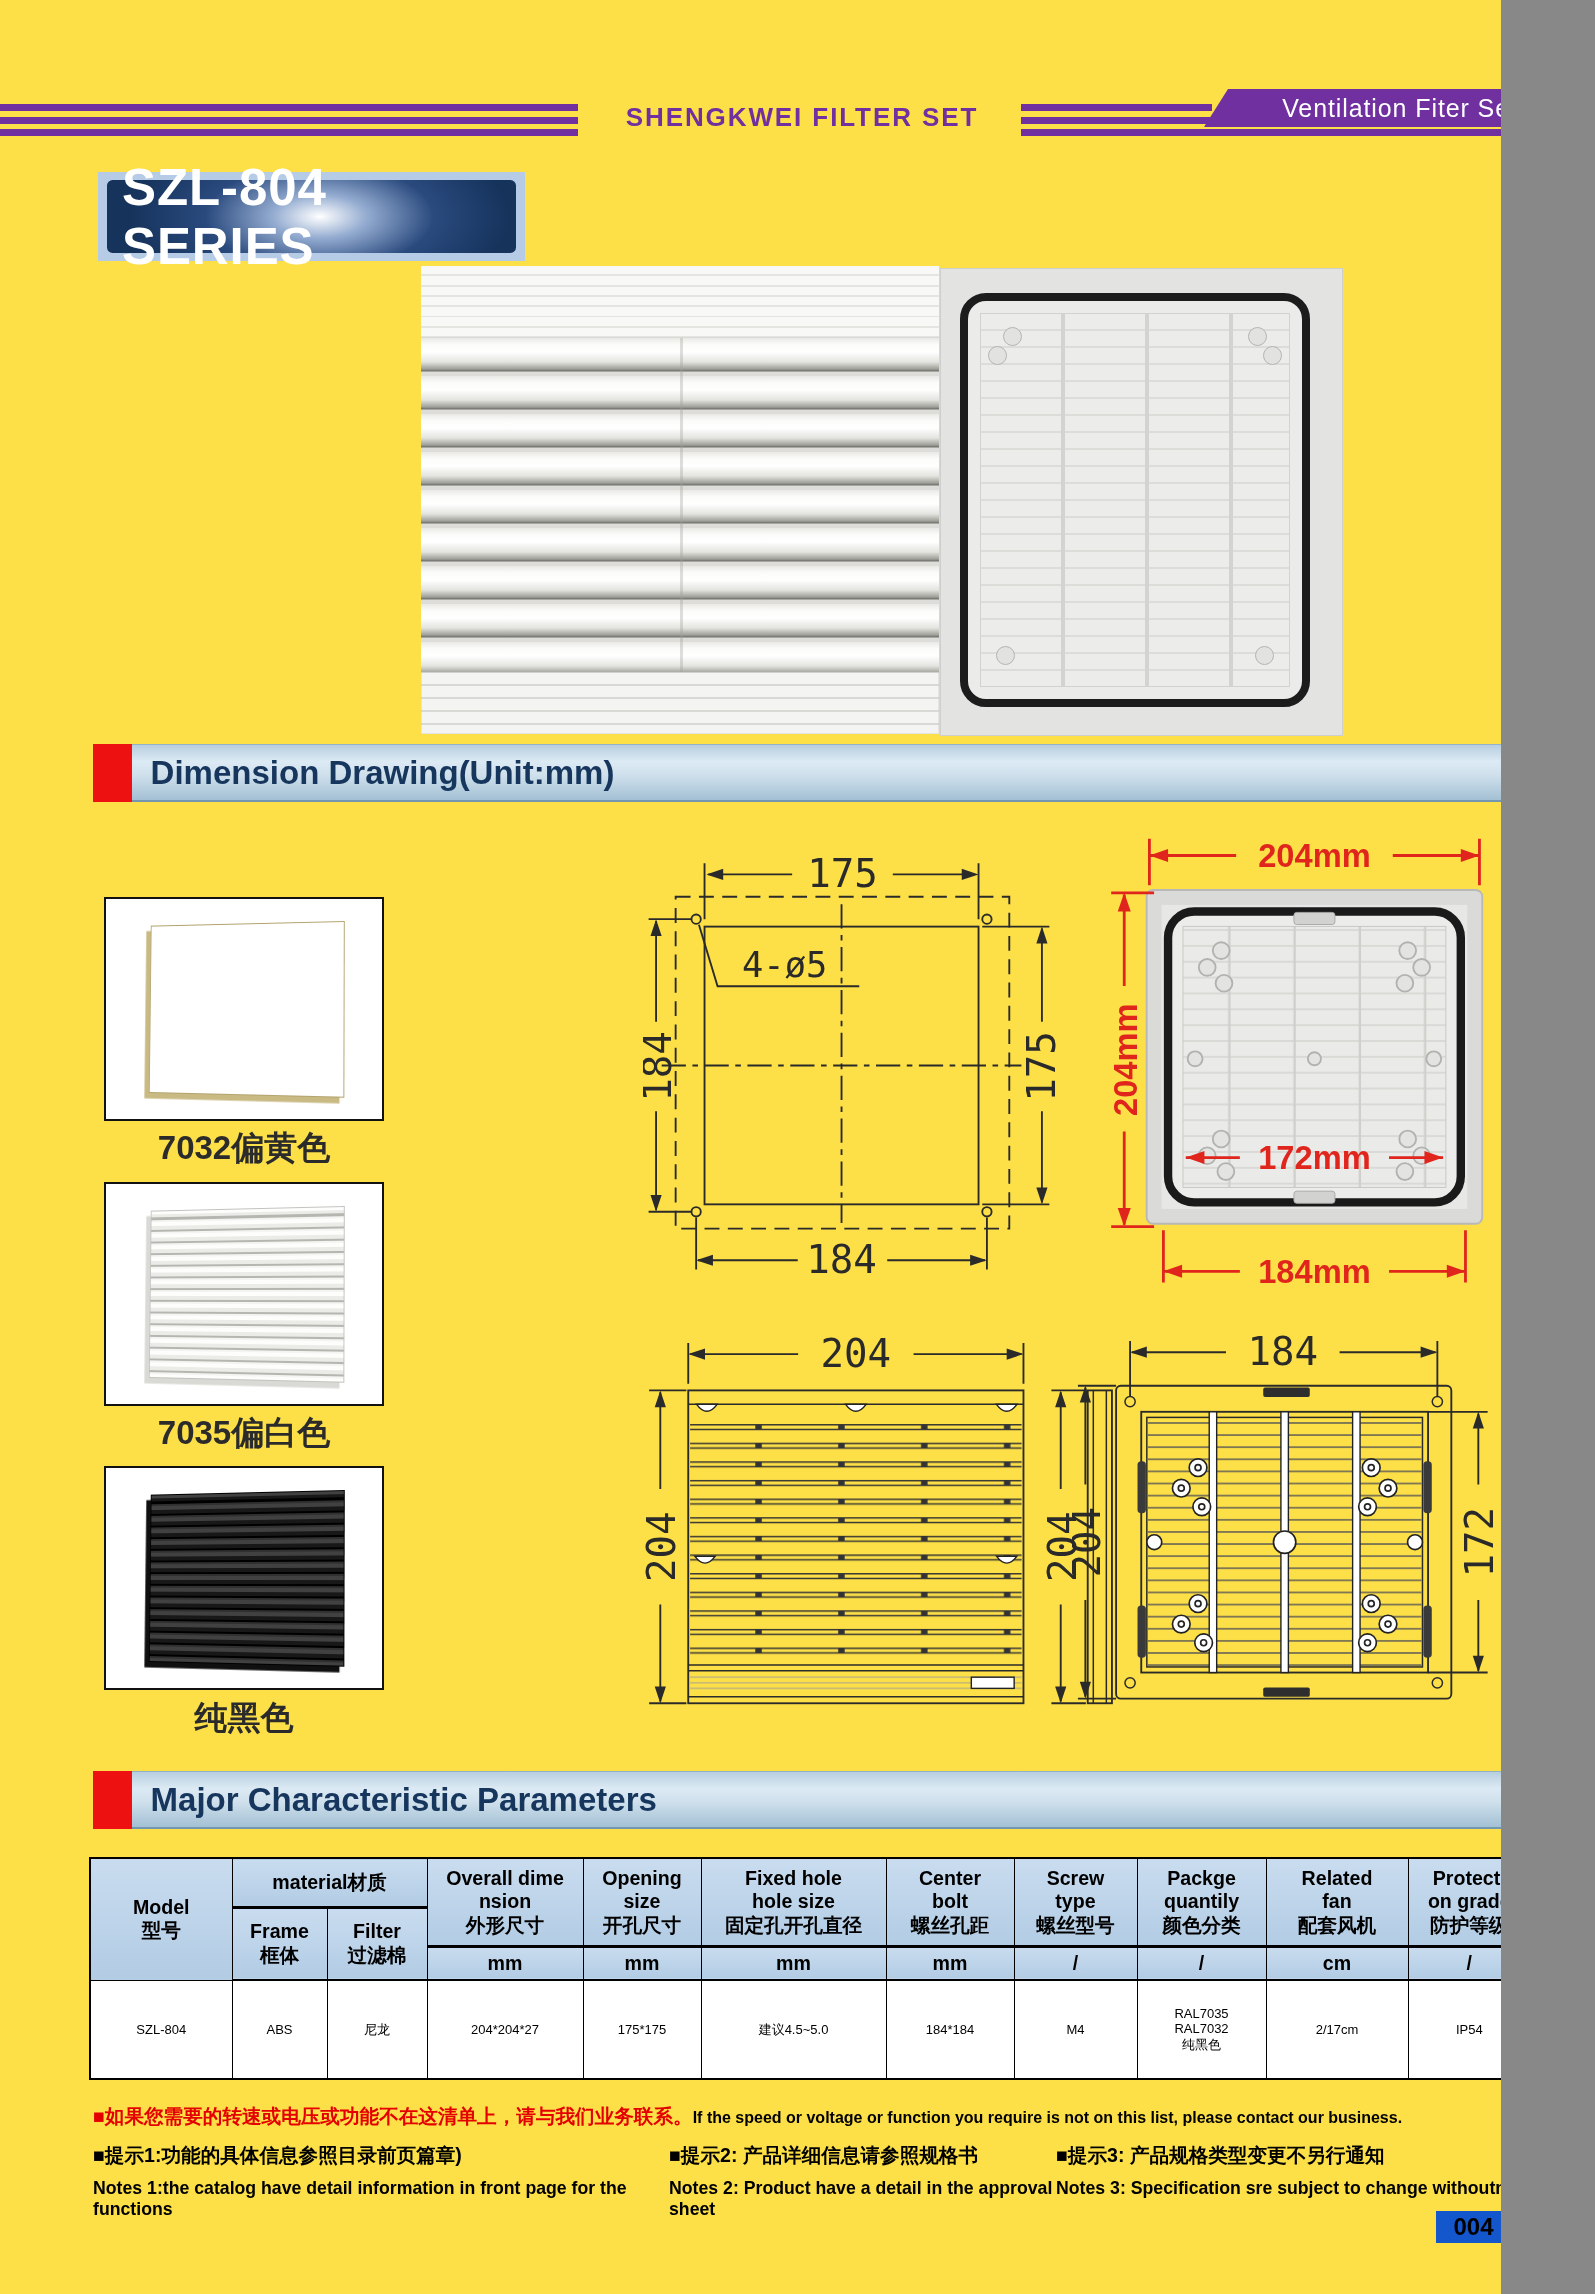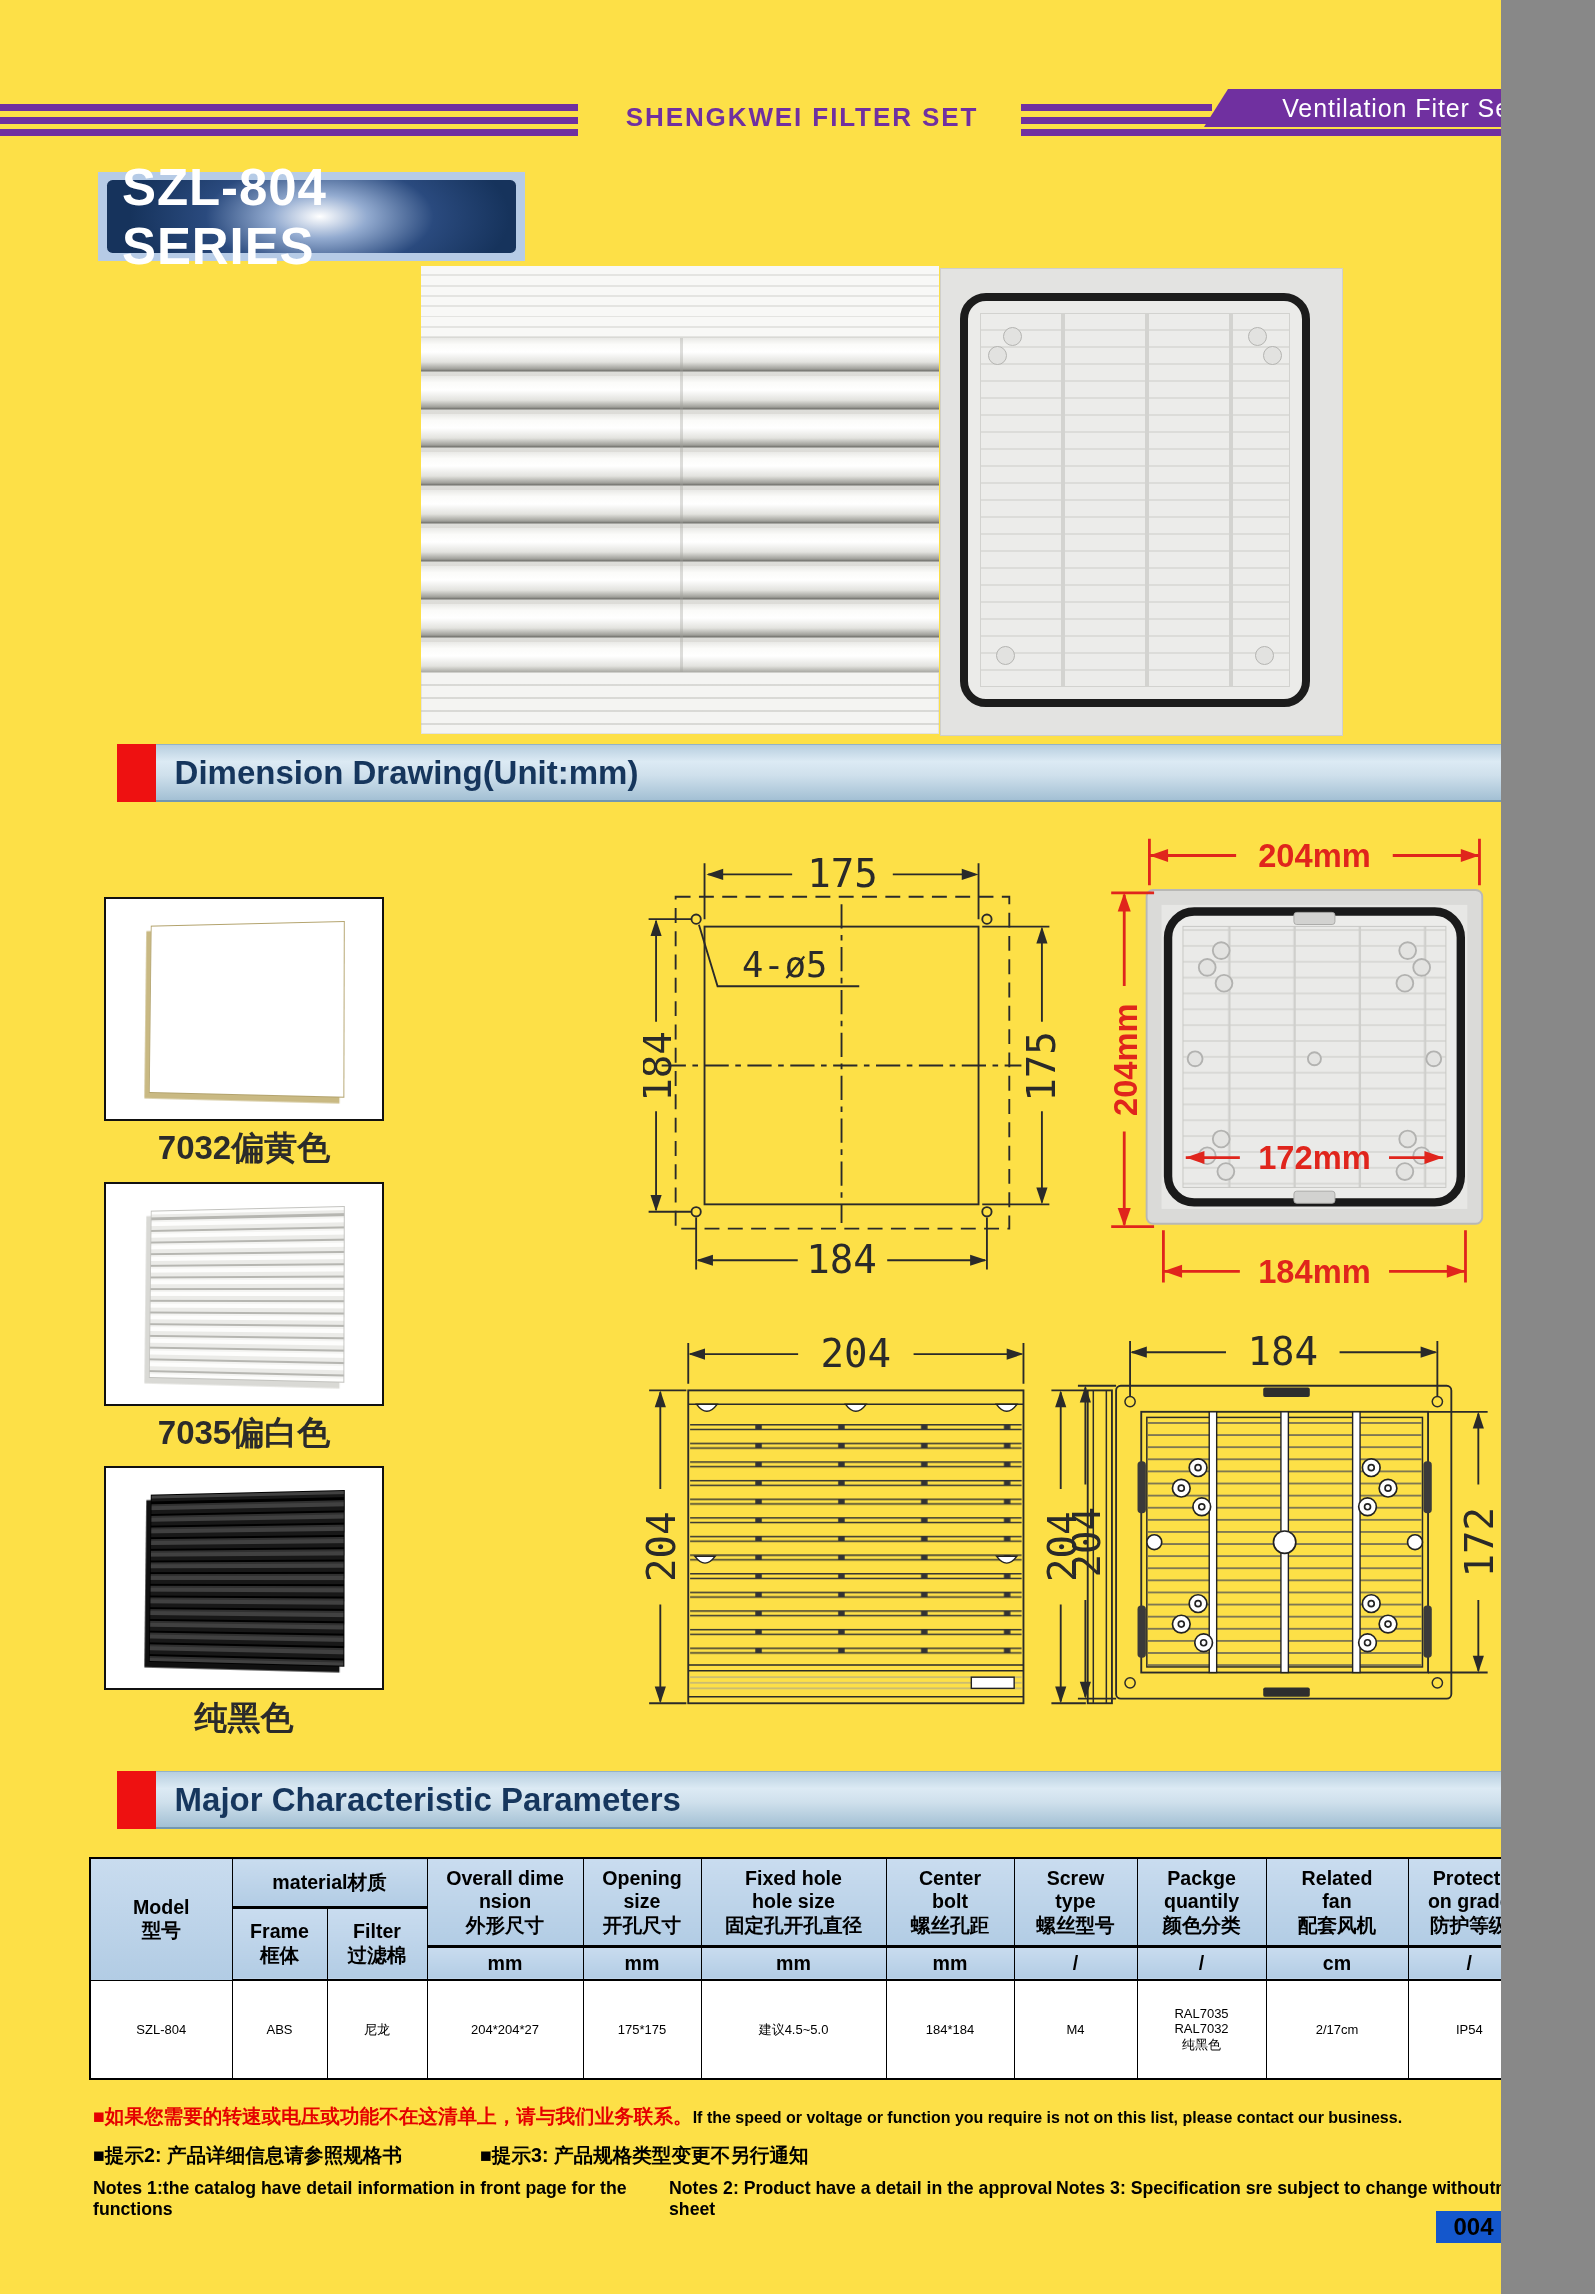--- a/index.html
+++ b/index.html
@@ -35,21 +35,21 @@
       background-image:repeating-linear-gradient(180deg,rgba(0,0,0,0) 0 11.2px,rgba(190,190,185,.5) 11.2px 13px);}
   .photo-back{position:absolute;left:940px;top:268px;width:401px;height:466px;background:#e3e3e1;border:0.9px solid #cfcfcd;}
   .pb-gasket{position:absolute;left:18.6px;top:24px;right:32px;bottom:28px;border:8.4px solid #1c1c1c;
       border-radius:26px;background:#ebebe9;}
   .pb-grid{position:absolute;left:12px;top:12px;right:12px;bottom:12px;border:0.9px solid #d2d2cf;background-color:#ececea;
       background-image:repeating-linear-gradient(90deg,rgba(0,0,0,0) 0 80px,#d3d3d0 80px 84px),
                        repeating-linear-gradient(180deg,rgba(0,0,0,0) 0 15px,#dcdcd9 15px 17px);}
   .boss{position:absolute;width:17px;height:17px;border-radius:50%;background:#e2e2e0;border:1.9px solid #b4b4b1;}
 
   
-  .bar{position:absolute;left:93px;width:1454px;height:58px;margin-left:24px;}
+  .bar{position:absolute;left:93px;width:1454px;height:58px;}
   .bar .red{position:absolute;left:0;top:0;width:39px;height:58px;background:#ee1111;}
   .bar .blue{position:absolute;left:39px;right:0;top:0;bottom:0;
       background:linear-gradient(180deg,#b7cedf 0%,#dcEAf4 30%,#cfe0ec 55%,#a3c0d4 100%);
       border-top:0.9px solid #93b2c8;border-bottom:2.8px solid #7397b0;box-sizing:border-box;
       display:flex;align-items:center;}
   .bar .blue span{padding-left:18.6px;font-size:33px;font-weight:bold;color:#16365d;letter-spacing:0px;}
 
   
   .swatch{position:absolute;left:104px;width:280px;height:224px;border:2.8px solid #111;background:#fff;
       display:flex;align-items:center;justify-content:center;box-sizing:border-box;}
@@ -424,20 +424,21 @@
     </tr>
   </tbody>
     </table>
 
   <div class="notes">
     <div class="n-line1">
       <span class="n-zh">■如果您需要的转速或电压或功能不在这清单上，请与我们业务联系。</span>
       <span class="n-en">If the speed or voltage or function you require is not on this list, please contact our business.</span>
     </div>
     <div class="n-row">
+      <div class="n-c1 tip">■提示1:功能的具体信息参照目录前页篇章)</div>
       <div class="n-c2 tip">■提示2: 产品详细信息请参照规格书</div>
       <div class="n-c3 tip">■提示3:  产品规格类型变更不另行通知</div>
     </div>
     <div class="n-row2">
       <div class="n-c1 noteen">Notes 1:the catalog have detail information in front page for the functions</div>
       <div class="n-c2 noteen">Notes 2: Product have a  detail in the approval sheet</div>
       <div class="n-c3 noteen">Notes 3: Specification sre subject to change withoutnotice</div>
     </div>
   </div>
 

